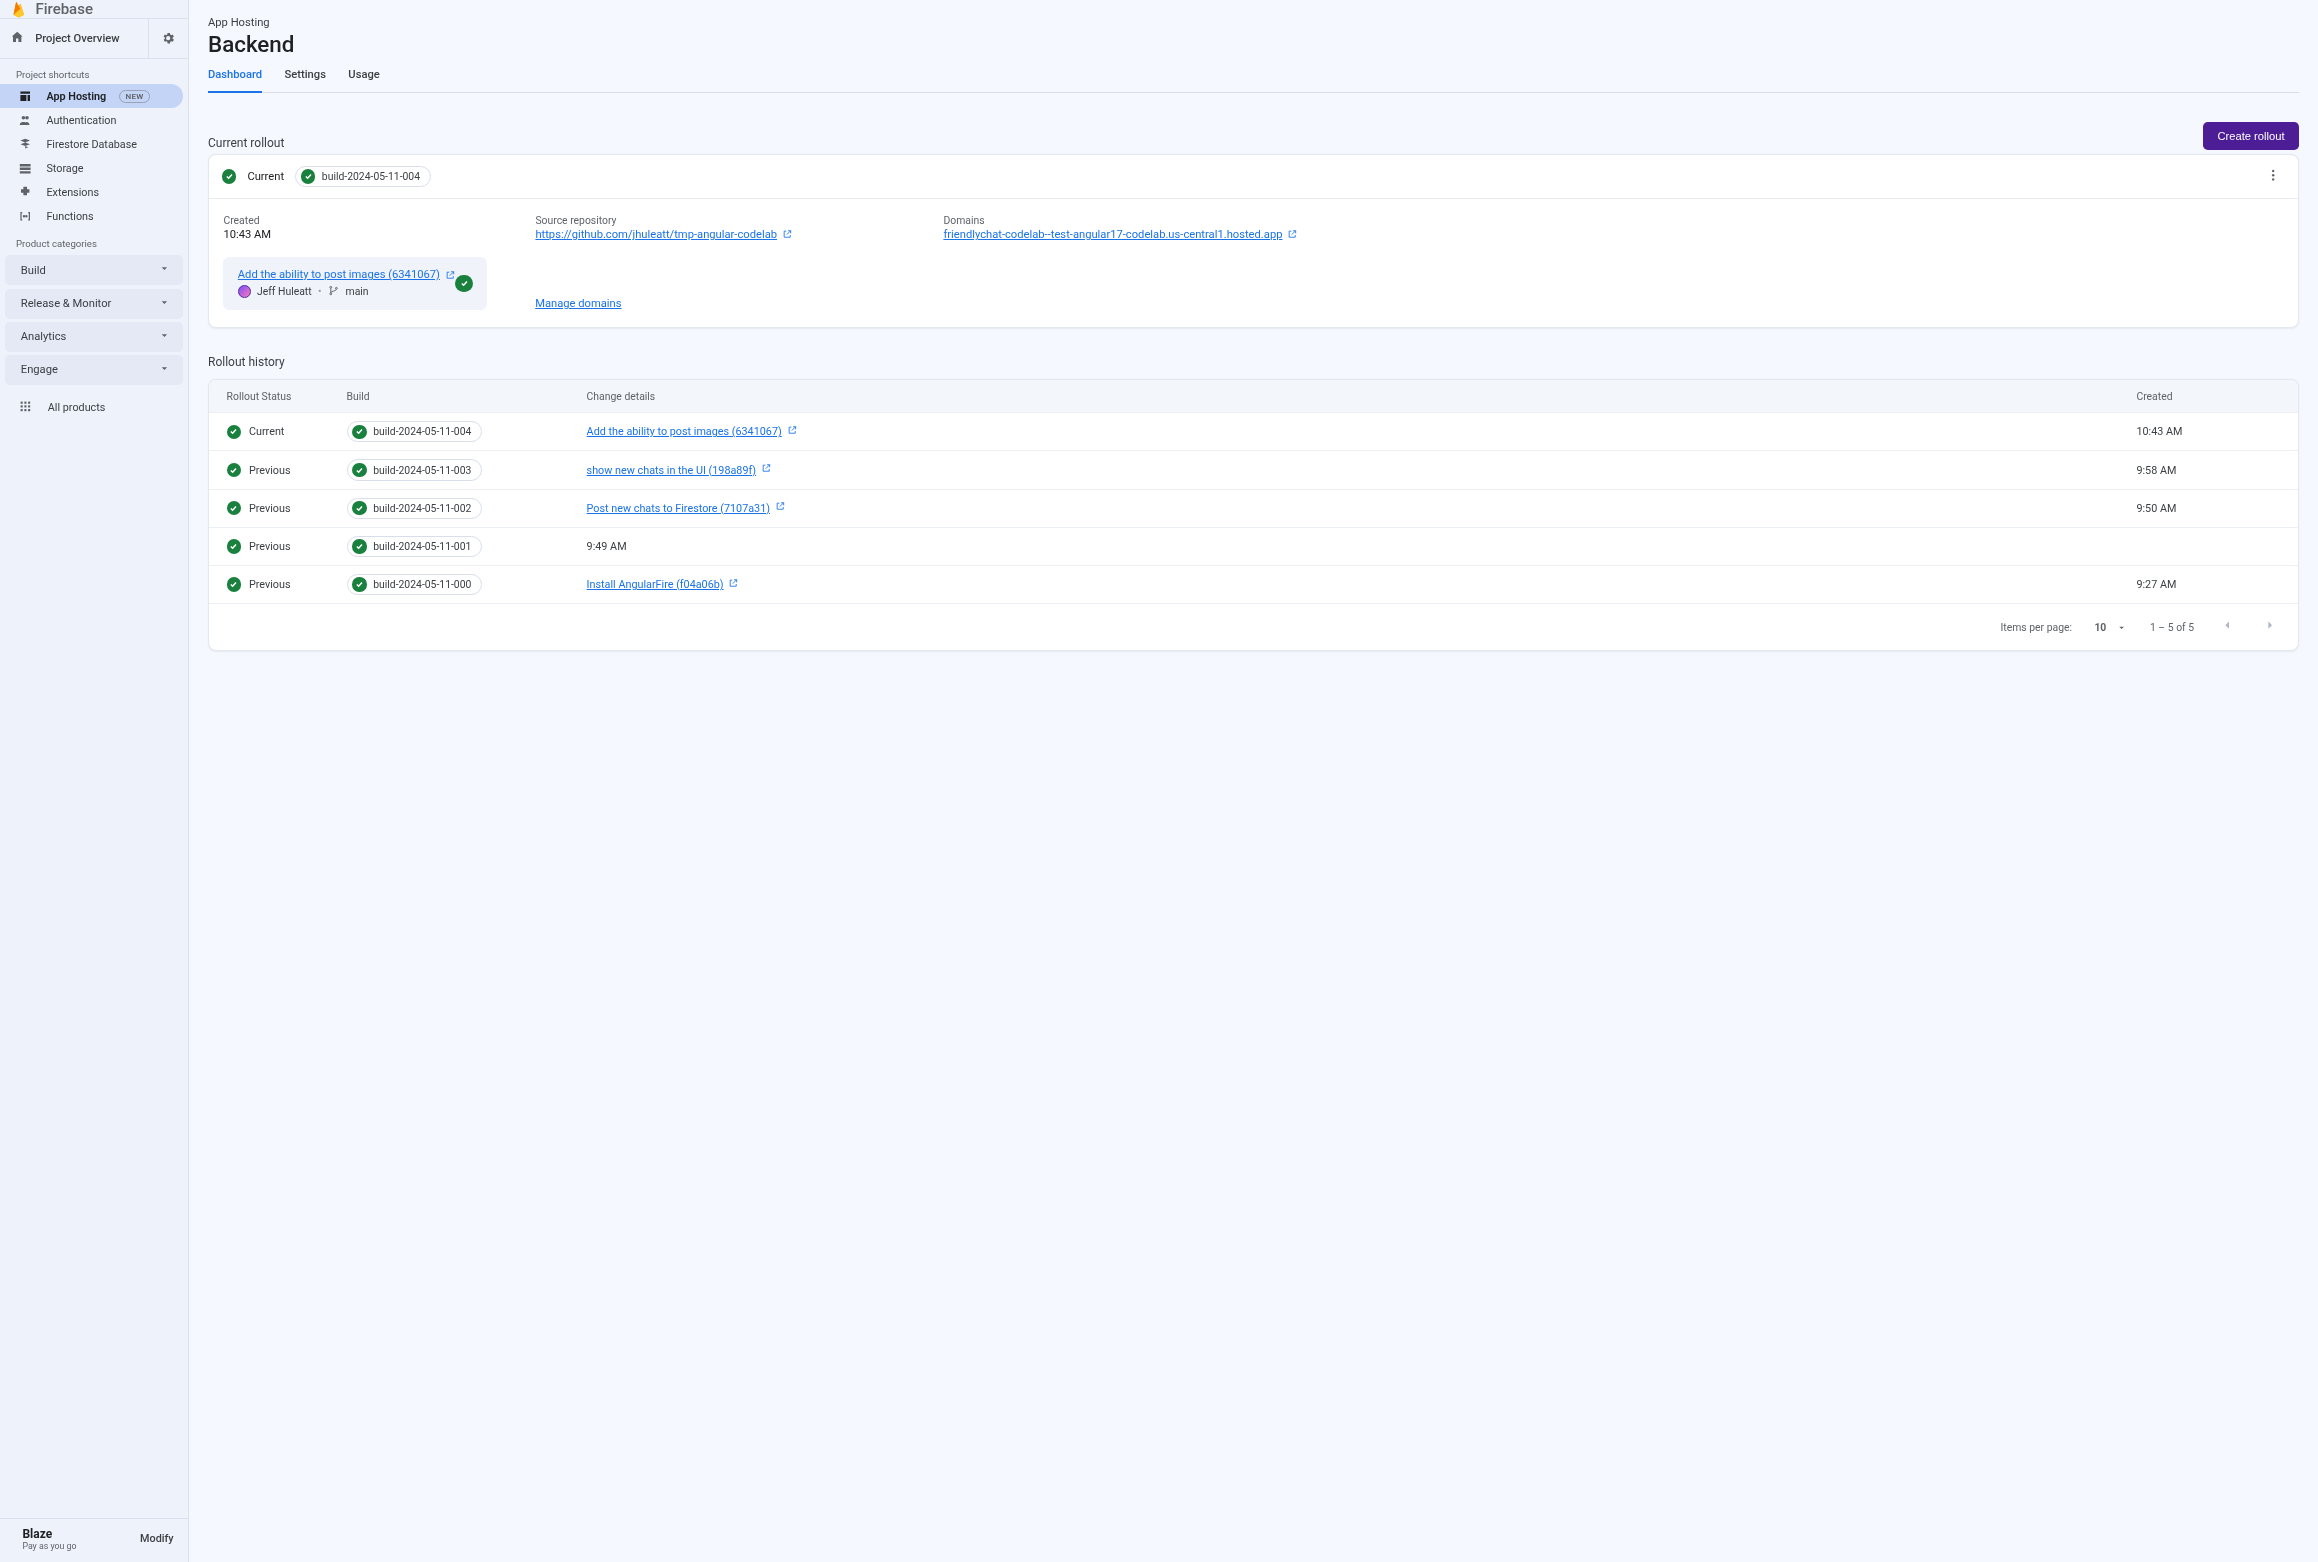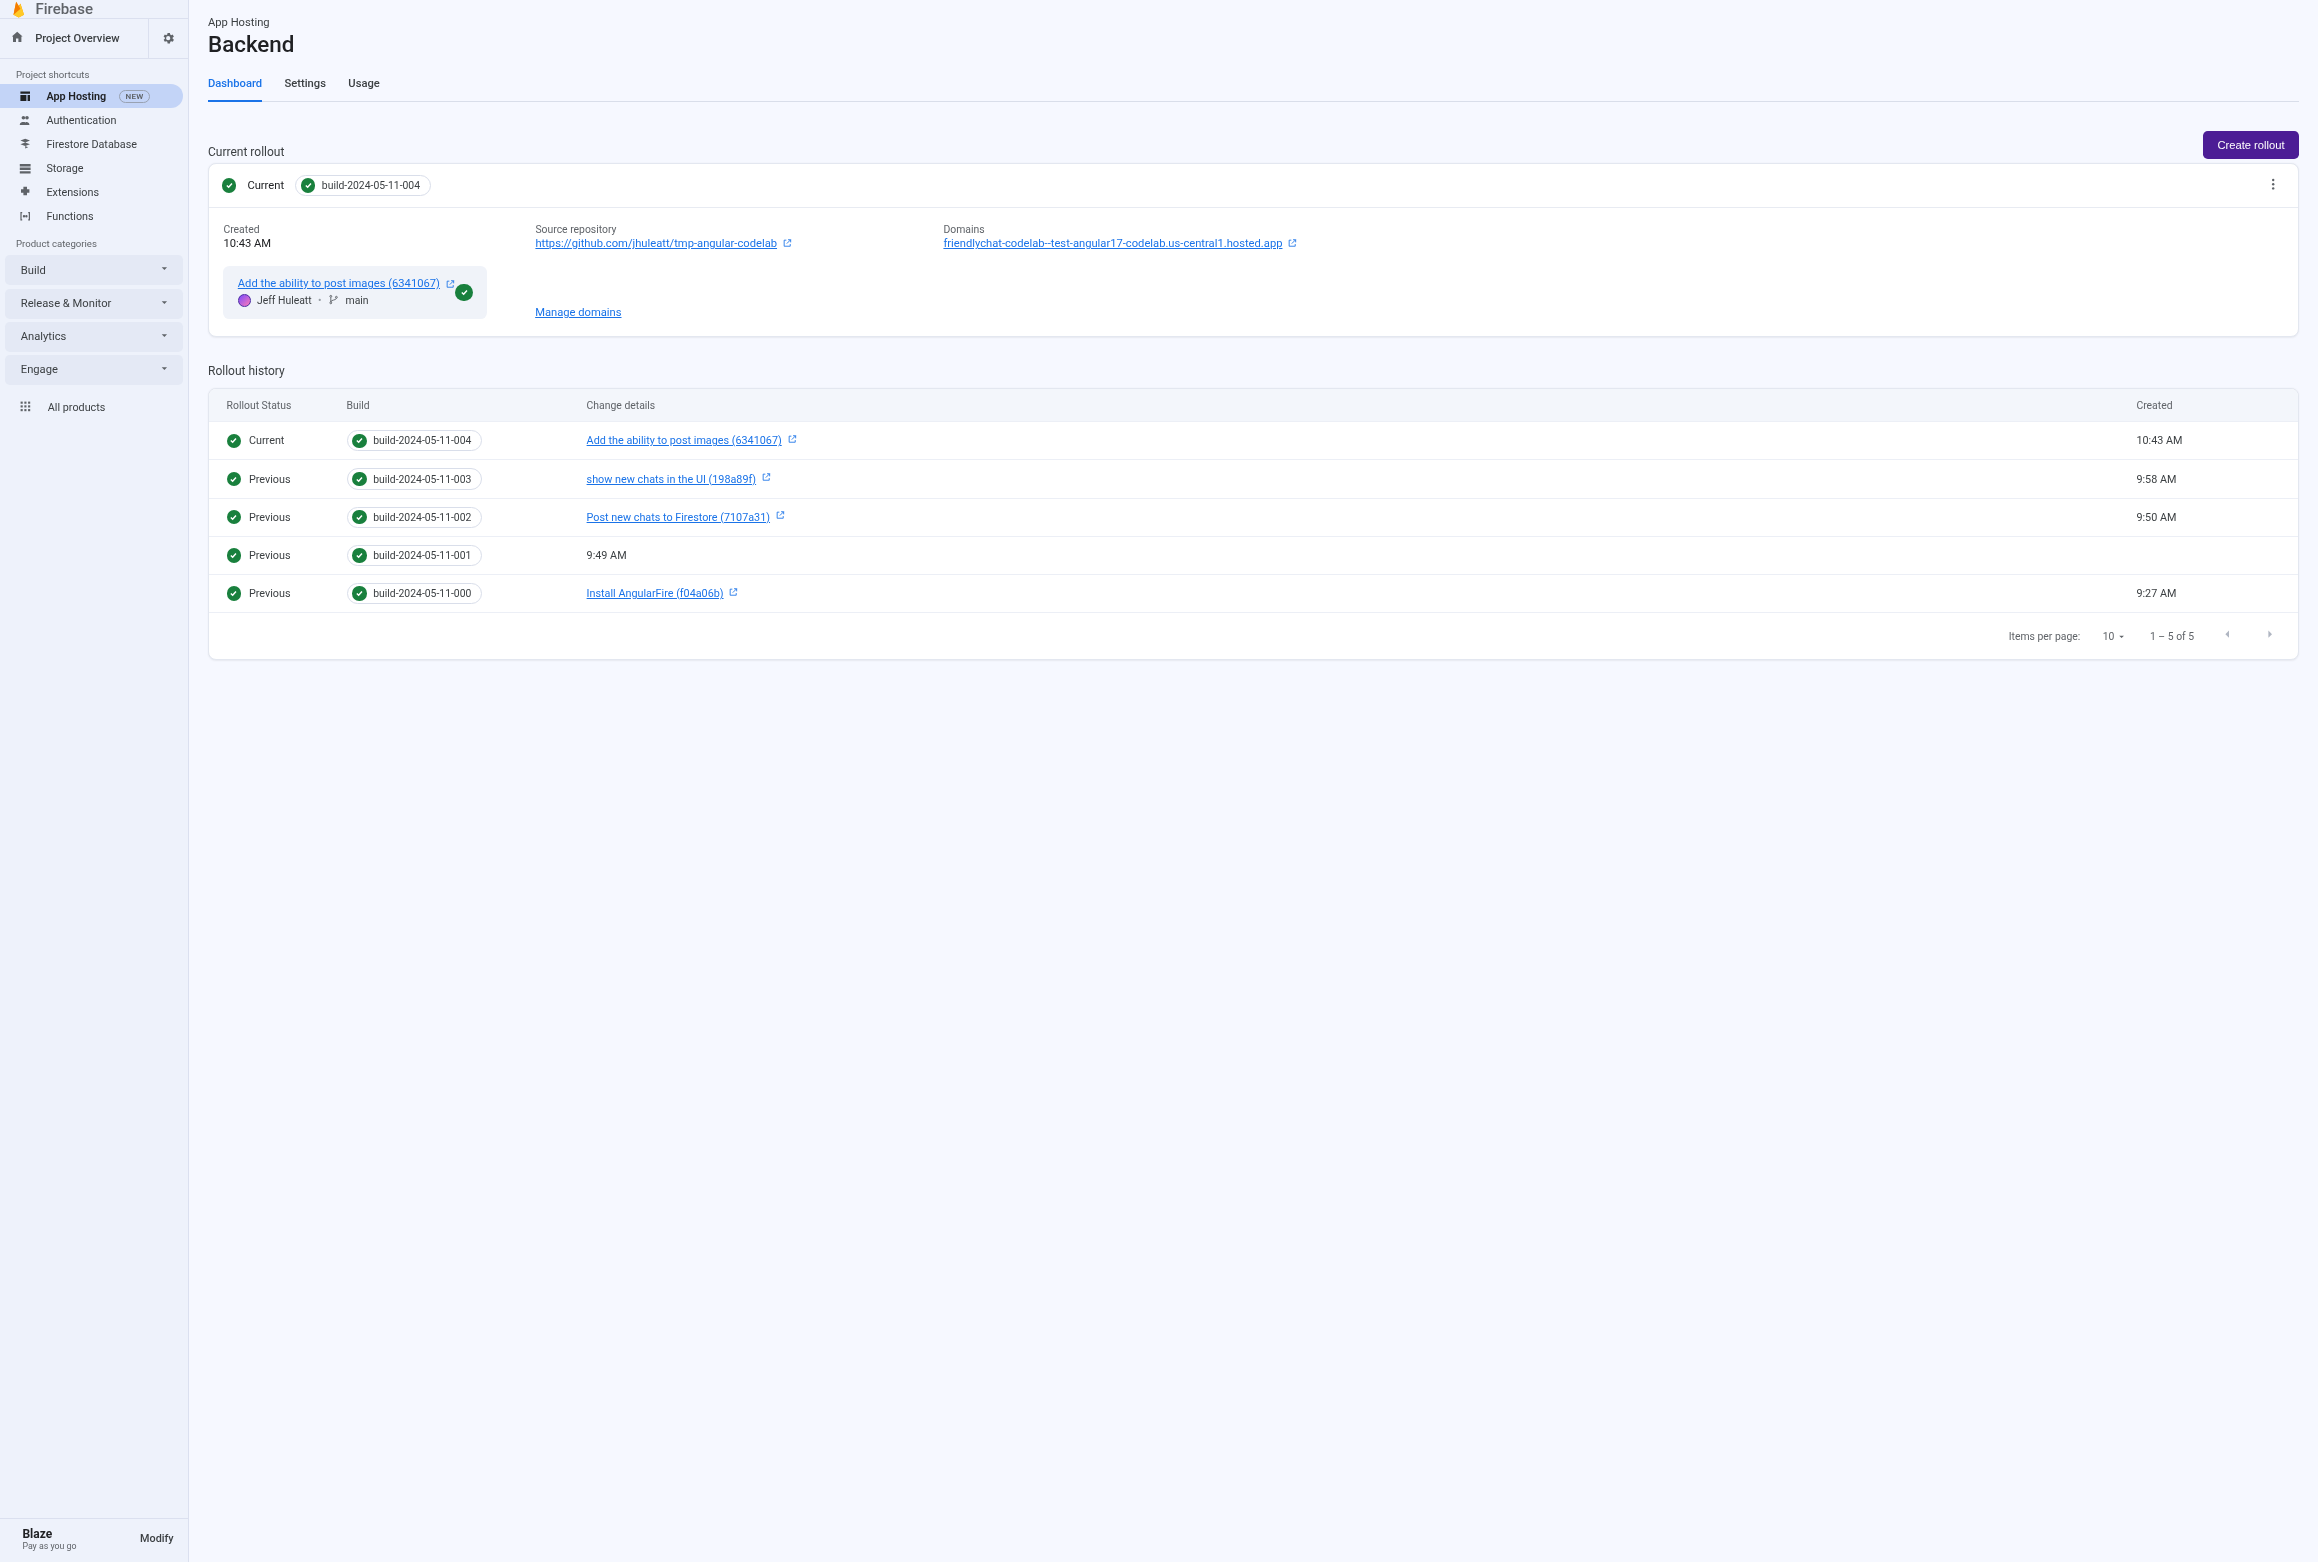--- a/index.html
+++ b/index.html
@@ -93,21 +93,21 @@
   .plan-bar .name { font-weight: 700; font-size: 12px; }
   .plan-bar .sub { font-size: 8.8px; color: #5f6368; }
   .plan-bar .modify { font-weight: 500; color: #3c4043; cursor: pointer; font-size: 10.8px; }
 
   
   .main {
     flex: 1; padding: 0 19px 32px 19px;
     overflow: auto;
   }
   .crumb { font-size: 11.2px; color: #3c4043; margin: 16px 0 1.6px 0; }
-  .h1 { font-size: 22.4px; font-weight: 500; margin-bottom: 16px; color: #202124; }
+  .h1 { font-size: 22.4px; font-weight: 500; margin-bottom: 7px; color: #202124; }
   .tabs { display: flex; gap: 22.4px; border-bottom: 0.8px solid #d9deea; margin-bottom: 29px; }
   .tab { padding: 4.8px 0 9.6px 0; font-size: 11.2px; color: #3c4043; cursor: pointer; font-weight: 500; }
   .tab.active { color: #1a73e8; border-bottom: 2.4px solid #1a73e8; margin-bottom: -0.8px; }
 
   .section-head { display: flex; align-items: flex-end; justify-content: space-between; margin-bottom: 4px; }
   .section-title { font-size: 12px; color: #3c4043; }
   .btn-primary {
     background: #4c1d95; color: #fff; border: none; border-radius: 4.8px;
     padding: 8px 14.4px; font-size: 11.2px; font-weight: 500; cursor: pointer;
   }
@@ -166,21 +166,21 @@
     display: grid; grid-template-columns: 120px 240px 1fr 144px;
     padding: 8px 17.6px; border-top: 0.8px solid #eceff6; align-items: center;
     font-size: 10.8px; color: #3c4043;
   }
   .tbl-row .status { display: flex; align-items: center; gap: 8px; }
   .tbl-foot {
     display: flex; align-items: center; justify-content: flex-end;
     padding: 11.2px 17.6px; gap: 22.4px; color: #5f6368; font-size: 10.4px;
     border-top: 0.8px solid #eceff6;
   }
-  .sel { display: inline-flex; align-items: center; gap: 2px; }
+  .sel { display: inline-flex; align-items: center; gap: 10px; font-weight: bold; }
   .nav-arrow { color: #b0b6c2; cursor: pointer; padding: 3.2px; }
   .mt14 { margin-top: 11.2px; }
 </style>
 </head>
 <body>
 
 <nav class="sidebar">
   <div class="logo-bar">
     <svg class="fire" viewBox="0 0 24 24">
       <path fill="#ffa000" d="M4 18 7 3l3 5 2-3 4 13-6 3z"></path>

